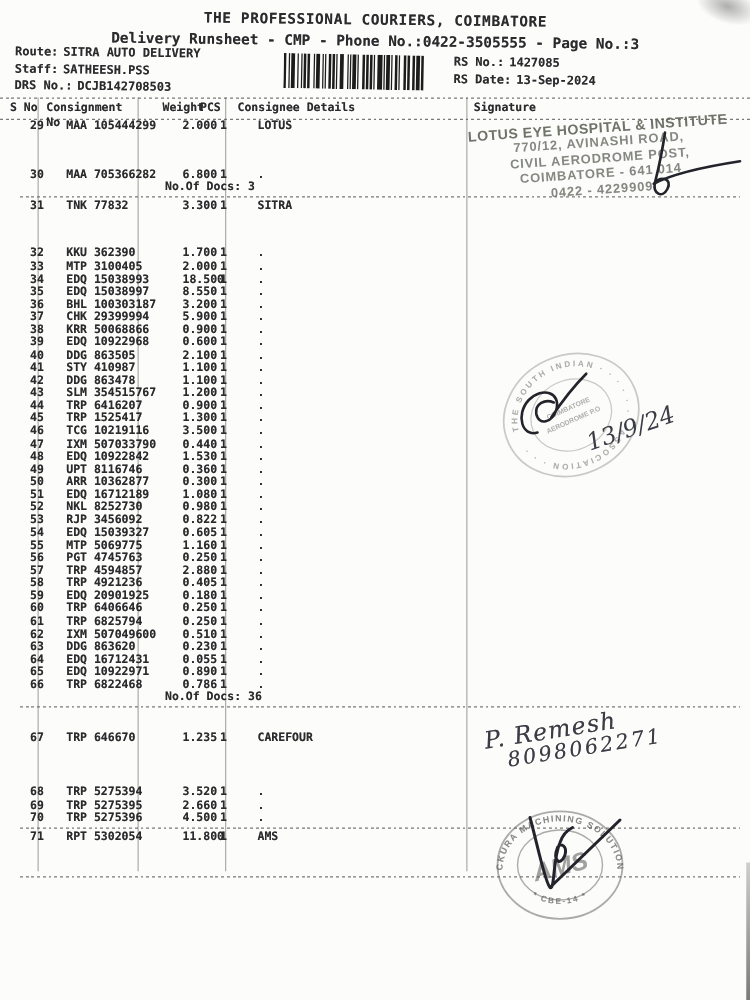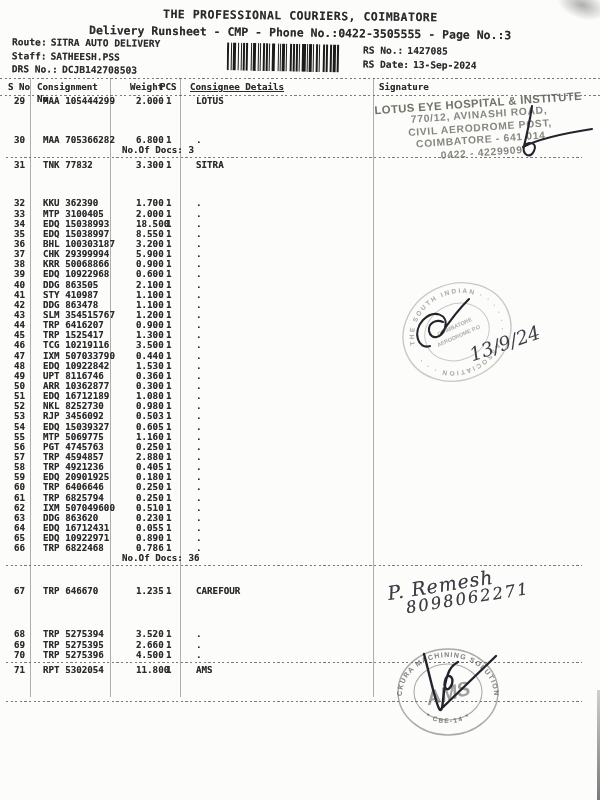--- a/index.html
+++ b/index.html
@@ -31,23 +31,23 @@
   .v0{left:30px;} .v1{left:110px;} .v2{left:180px;} .v3{left:373px;}
 
   .thead { position:absolute; top:76px; left:0; width:600px; }
   .trow { display:flex; height:10.15px; line-height:10.15px; font-size:9.2px; font-weight:bold; }
   .thead .trow { height:12px; line-height:12px; }
   .c0 { width:31px;  padding-left:8px; }
   .c1 { width:79px;  padding-left:6px; }
   .c2 { width:42px;  padding-left:20px; }
   .c3 { width:28px;  padding-left:8px; }
   .c4 { flex:1;      padding-left:10px; }
-  .thead .c4 { flex:none; width:193px;text-decoration:underline; }
+  .thead .c4 { flex:none; width:193px; }
   .c5 { flex:1; padding-left:6px; }
-  .tbody { position:absolute; top:93px; left:6px; width:576px; }
+  .tbody { position:absolute; top:93px; left:16px; width:576px; }
   .docs { height:10px; line-height:10px; font-size:9.2px; font-weight:bold; padding-left:116px; }
 
   
   .stamp-hospital { position:absolute; left:366px; top:97px; width:228px; text-align:center;
       transform:rotate(-4deg); font-family:"Liberation Sans", sans-serif; font-weight:bold;
       color:#64685e; }
   .stamp-hospital div { text-shadow:none; }
   .stamp-hospital .l0 { font-size:11.3px; letter-spacing:.4px; opacity:.92; }
   .stamp-hospital .ln { font-size:10.3px; letter-spacing:.7px; line-height:12.5px; opacity:.78; }
 
@@ -361,21 +361,21 @@
       <div class="trow">
         <div class="c0">52</div>
         <div class="c1">NKL 8252730</div>
         <div class="c2">0.980</div>
         <div class="c3">1</div>
         <div class="c4">.</div>
       </div>
       <div class="trow">
         <div class="c0">53</div>
         <div class="c1">RJP 3456092</div>
-        <div class="c2">0.503</div>
+        <div class="c2">0.822</div>
         <div class="c3">1</div>
         <div class="c4">.</div>
       </div>
       <div class="trow">
         <div class="c0">54</div>
         <div class="c1">EDQ 15039327</div>
         <div class="c2">0.605</div>
         <div class="c3">1</div>
         <div class="c4">.</div>
       </div>

